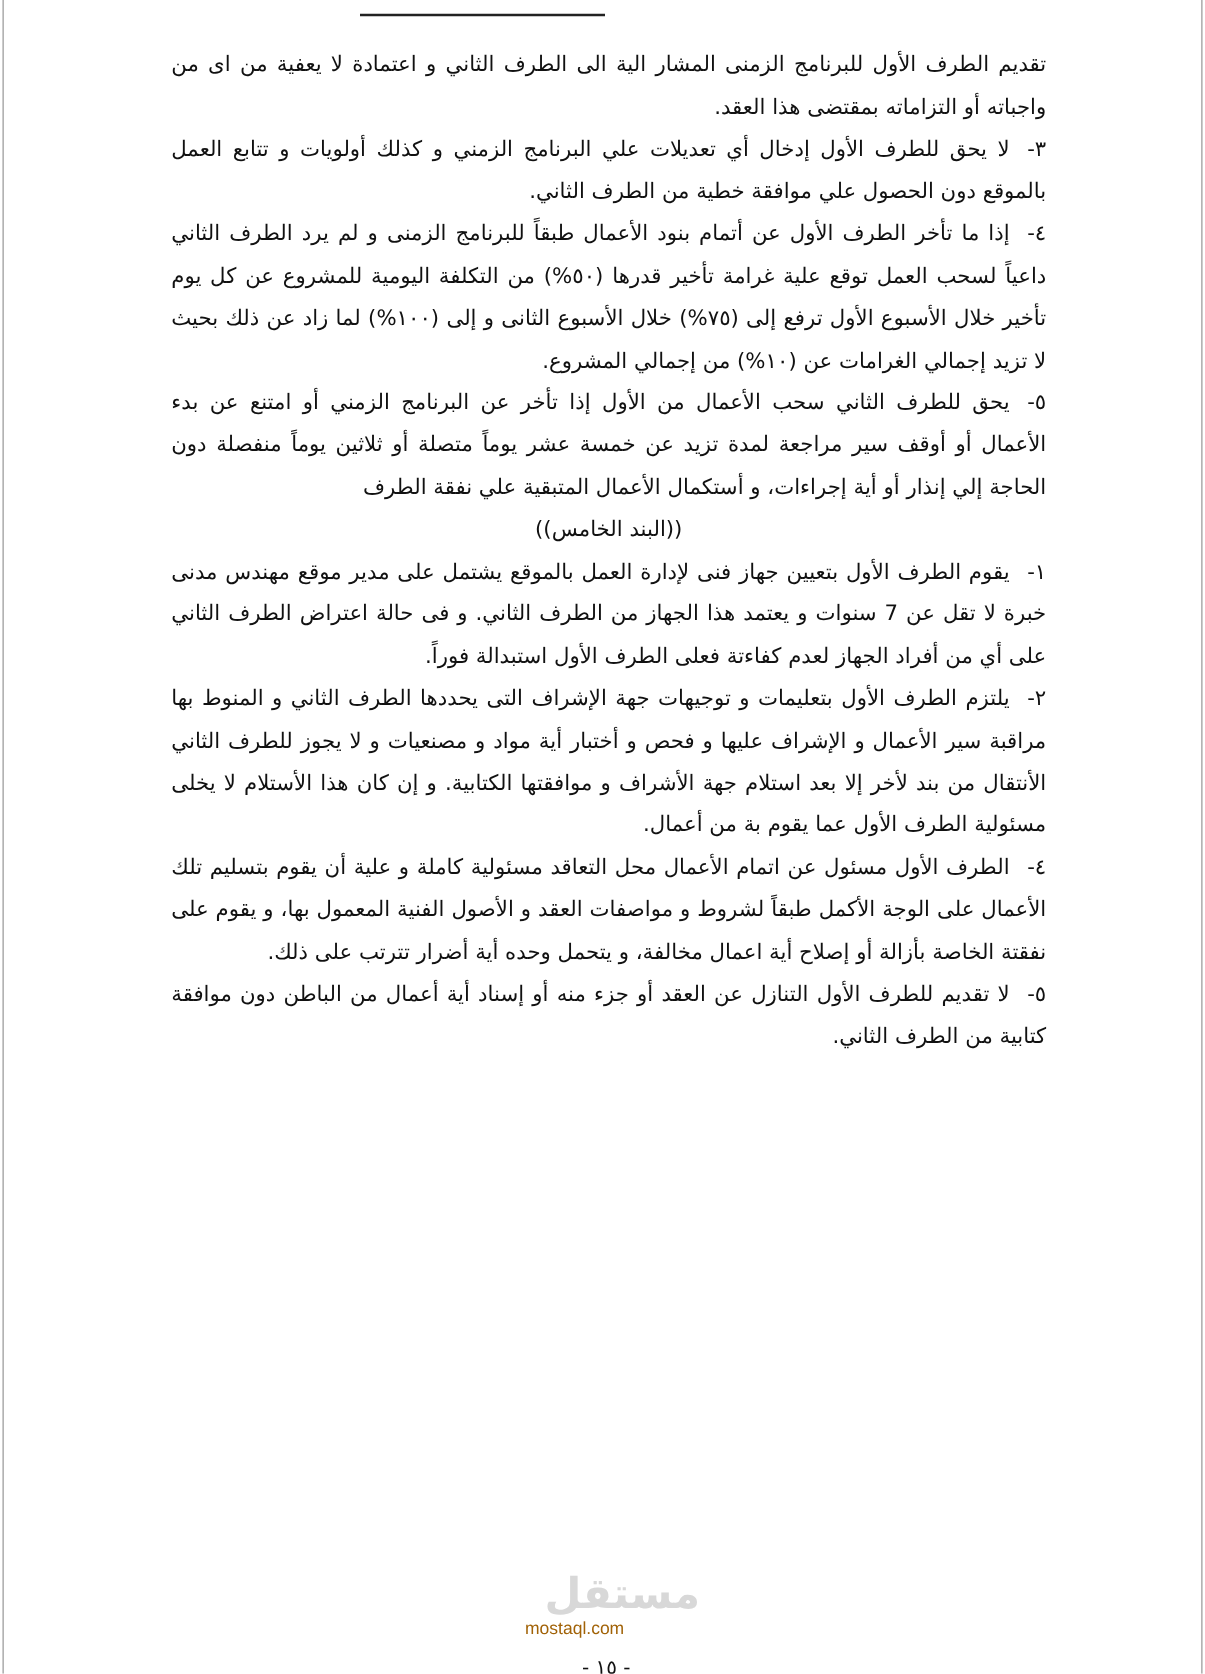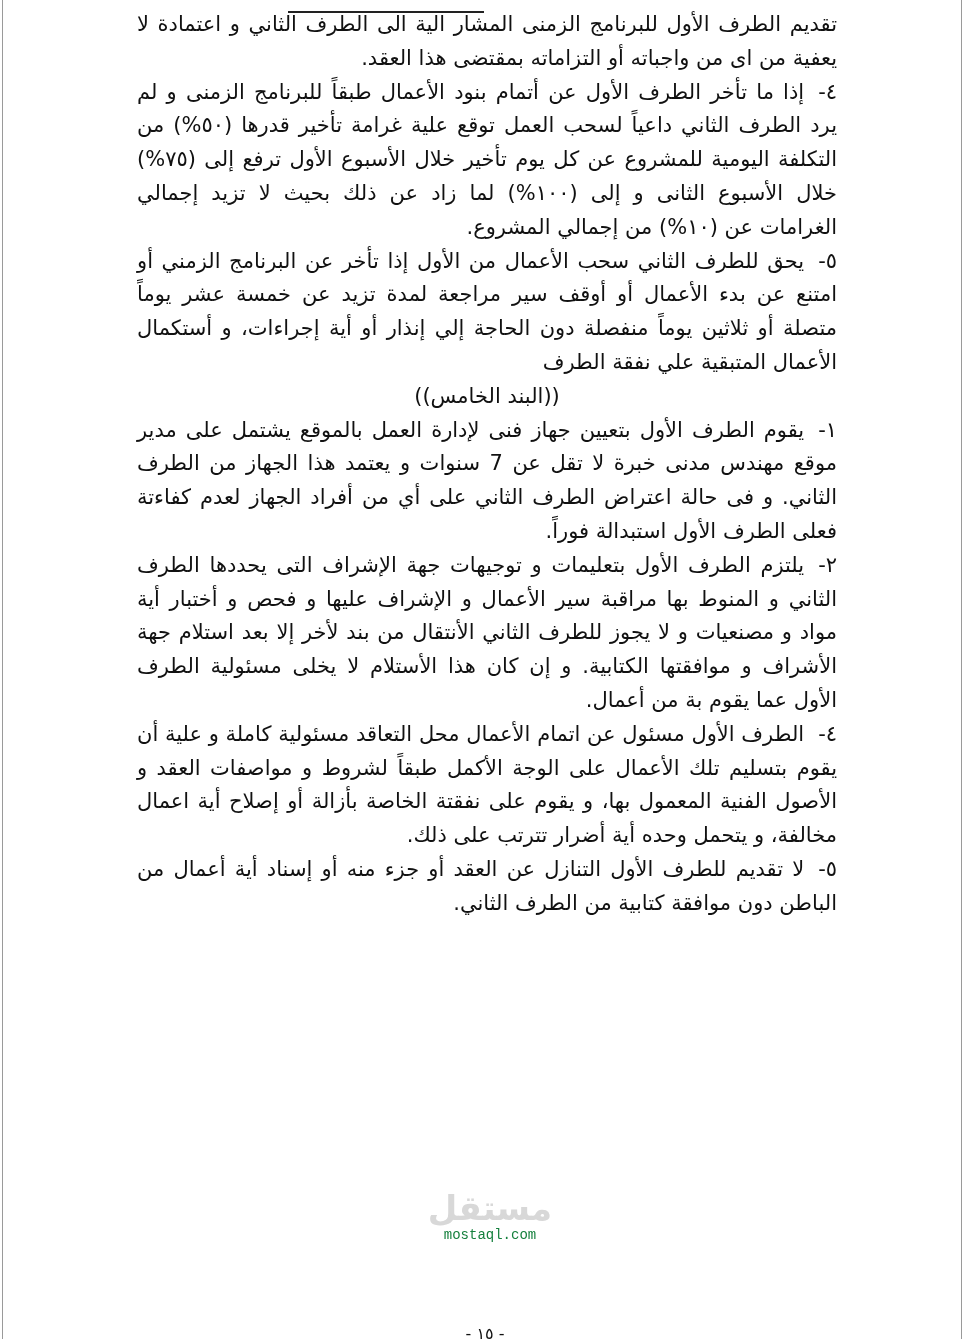--- a/index.html
+++ b/index.html
@@ -5,45 +5,48 @@
     html, body { margin: 0; padding: 0; }
     body {
       width: 964px; height: 1339px; background: #ffffff; position: relative; overflow: hidden;
       font-family: "DejaVu Sans", "Liberation Sans", sans-serif;
       color: #111111;
     }
     .page-border-left { position: absolute; left: 2px; top: 0; width: 1px; height: 1339px; background: #9a9a9a; }
     .page-border-right { position: absolute; right: 2px; top: 0; width: 1px; height: 1339px; background: #9a9a9a; }
     .top-rule { position: absolute; left: 288px; top: 11px; width: 196px; height: 2px; background: #222; }
     .content {
-      position: absolute; left: 137px; top: 8px; width: 700px;
+      position: absolute; left: 137px; top: 36px; width: 700px;
       direction: rtl; text-align: justify; text-align-last: right;
-      font-size: 21px; line-height: 33.8px;
+      font-size: 17px; line-height: 33.8px;
     }
     .content p { margin: 0; }
     .item-num { display: inline-block; margin-left: 14px; }
     .center { text-align: right; text-align-last: center; }
     .heading { text-decoration: underline; text-underline-offset: 5px; text-decoration-thickness: 2px; }
     .watermark {
-      position: absolute; left: 420px; top: 1189px; width: 140px; text-align: center; color: #d8d8d8;
+      position: absolute; left: 420px; top: 1256px; width: 140px; color: #d8d8d8;
     }
     .watermark .wm-ar { font-size: 34px; font-weight: bold; line-height: 38px; direction: rtl; }
-    .watermark .wm-en { font-family: Liberation Mono, monospace; font-size: 14px; line-height: 16px; color: #15803d; }
+    .watermark .wm-en { font-family: Liberation Sans, sans-serif; font-size: 14px; line-height: 16px; color: #a16207; }
     .page-number { position: absolute; left: 440px; top: 1324px; width: 90px; text-align: center; font-size: 16px; direction: rtl; }
   </style>
 </head>
 <body>
 
 <div class="page-border-left"></div>
 <div class="page-border-right"></div>
 <div class="top-rule"></div>
 
 <div class="content">
   <p>تقديم الطرف الأول للبرنامج الزمنى المشار الية الى الطرف الثاني و اعتمادة لا يعفية من اى من واجباته أو التزاماته بمقتضى هذا العقد.</p>
 
+  <p>
+    <span class="item-num">٣-</span><span>لا يحق للطرف الأول إدخال أي تعديلات علي البرنامج الزمني و كذلك أولويات و تتابع العمل بالموقع دون الحصول علي موافقة خطية من الطرف الثاني.</span>
+  </p>
   <p>
     <span class="item-num">٤-</span><span>إذا ما تأخر الطرف الأول عن أتمام بنود الأعمال طبقاً للبرنامج الزمنى و لم يرد الطرف الثاني داعياً لسحب العمل توقع علية غرامة تأخير قدرها (٥٠%) من التكلفة اليومية للمشروع عن كل يوم تأخير خلال الأسبوع الأول ترفع إلى (٧٥%) خلال الأسبوع الثانى و إلى (١٠٠%) لما زاد عن ذلك بحيث لا تزيد إجمالي الغرامات عن (١٠%) من إجمالي المشروع.</span>
   </p>
   <p>
     <span class="item-num">٥-</span><span>يحق للطرف الثاني سحب الأعمال من الأول إذا تأخر عن البرنامج الزمني أو امتنع عن بدء الأعمال أو أوقف سير مراجعة لمدة تزيد عن خمسة عشر يوماً متصلة أو ثلاثين يوماً منفصلة دون الحاجة إلي إنذار أو أية إجراءات، و أستكمال الأعمال المتبقية علي نفقة الطرف</span>
   </p>
 
   <p class="center">((البند الخامس))</p>
 
   <p>

